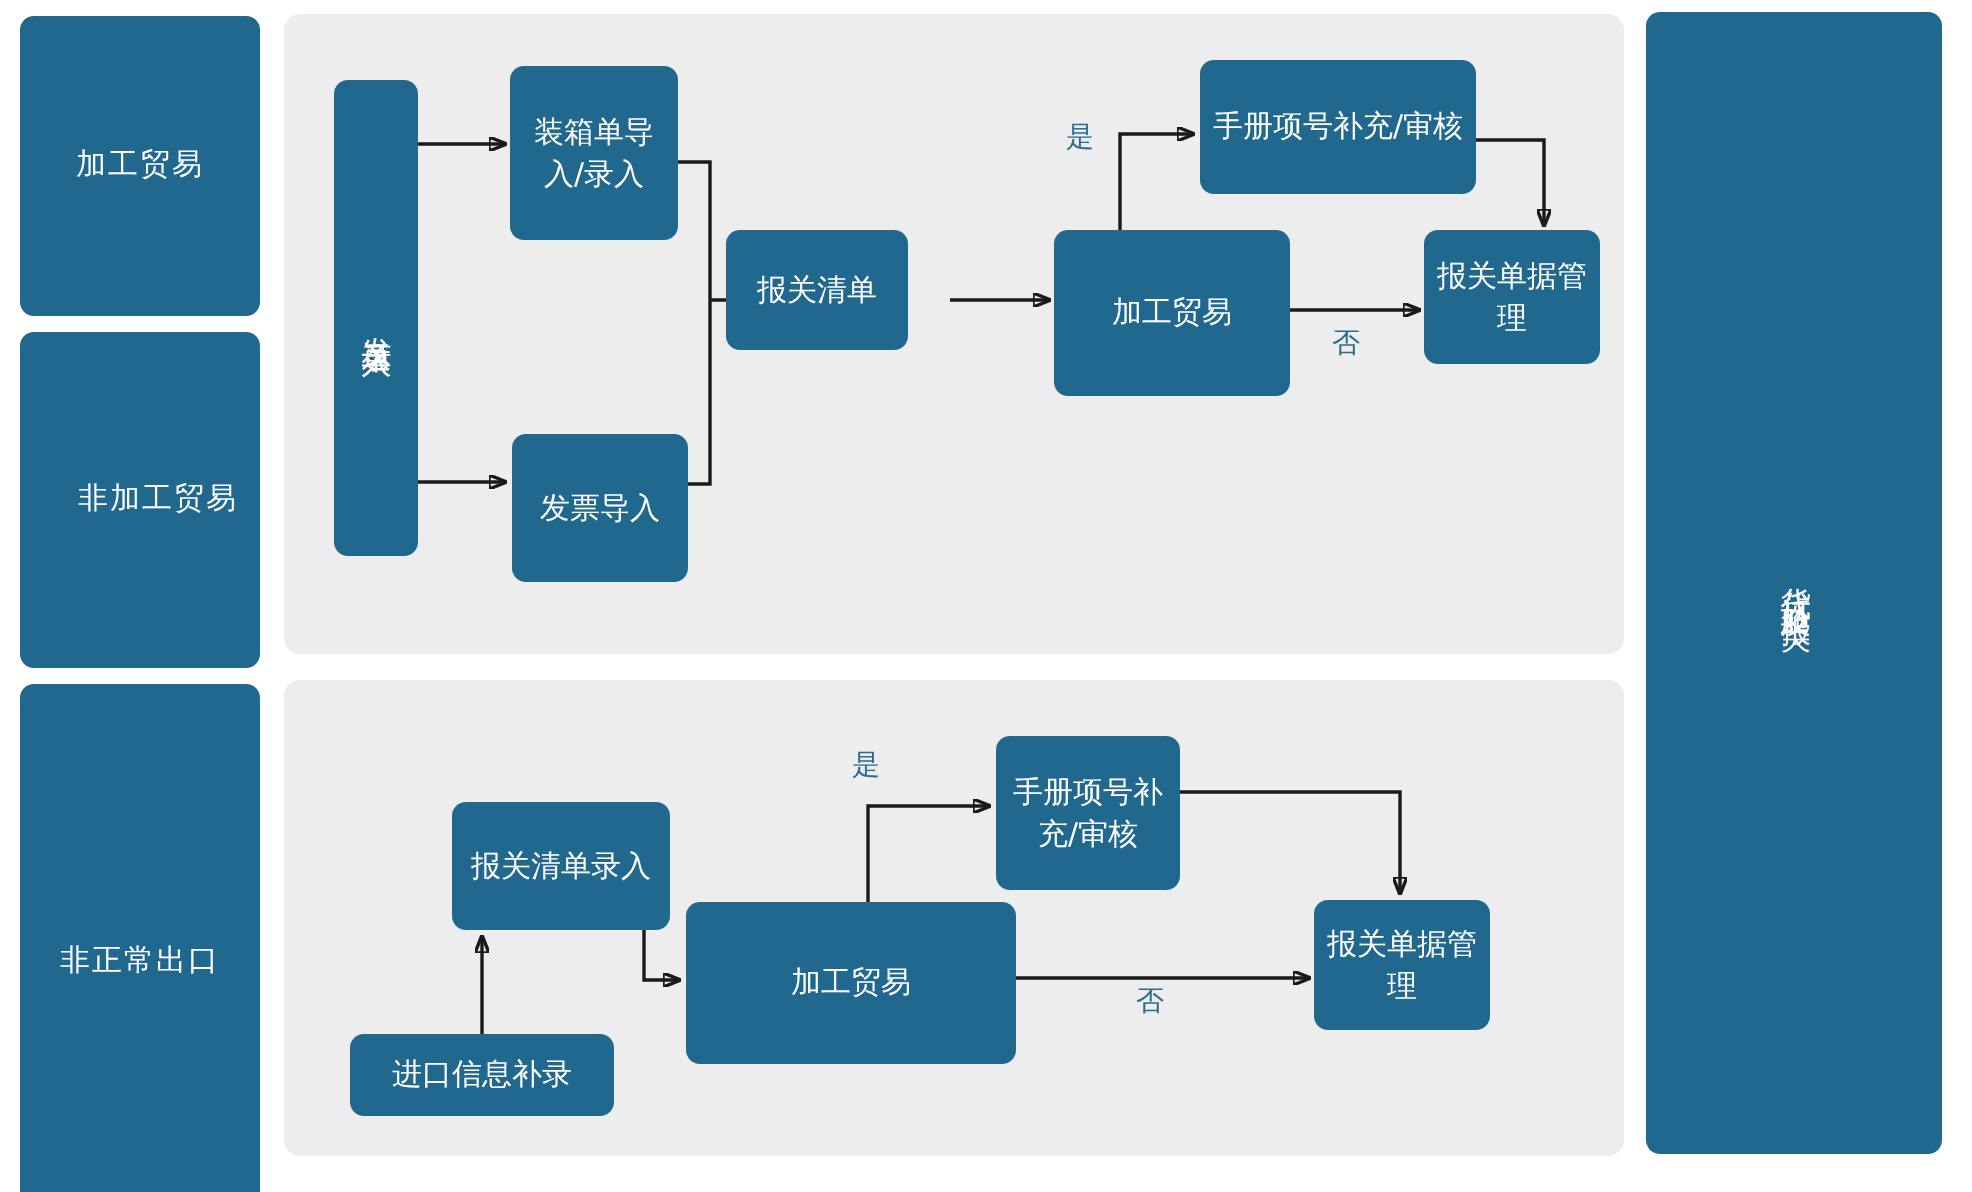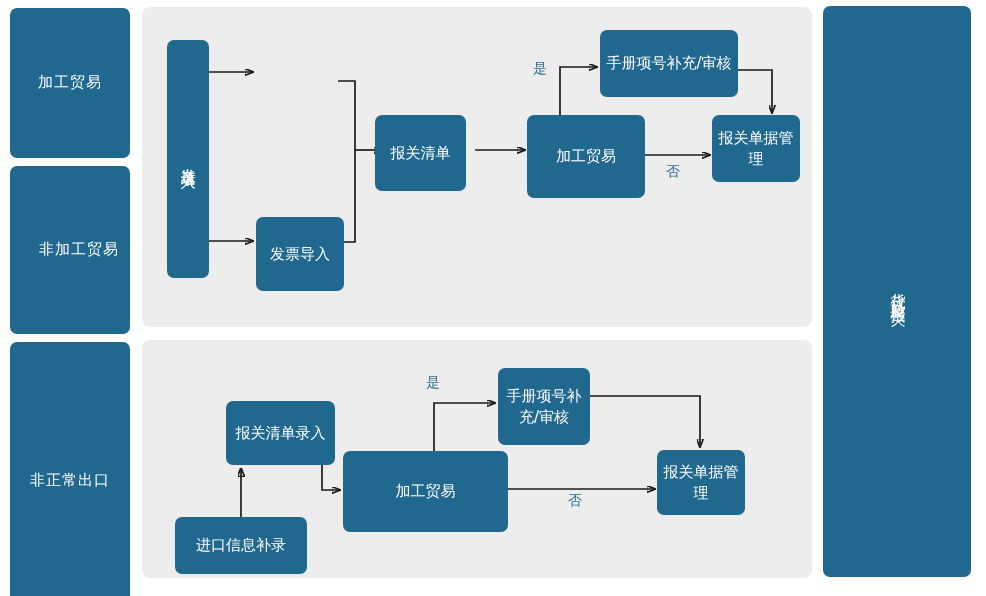--- a/index.html
+++ b/index.html
@@ -135,26 +135,29 @@
 
     <path d="M590,396 L700,396 L700,447" marker-end="url(#arw)"></path>
 
     <line x1="508" y1="489" x2="655" y2="489" marker-end="url(#arw)"></line>
   </svg>
 
   <div class="node vert" style="left:167px; top:40px; width:42px; height:238px;">
     <span>发运单录入</span>
   </div>
 
+  <div class="node" style="left:255px; top:33px; width:84px; height:87px;">
+    <span>装箱单导入/录入</span>
+  </div>
 
   <div class="node" style="left:256px; top:205px; width:88px; height:74px;margin-top:12px;">
     <span>发票导入</span>
   </div>
 
-  <div class="node" style="left:375px; top:115px; width:91px; height:76px;">
+  <div class="node" style="left:363px; top:115px; width:91px; height:60px;">
     <span>报关清单</span>
   </div>
 
   <div class="node" style="left:527px; top:115px; width:118px; height:83px;">
     <span>加工贸易</span>
   </div>
 
   <div class="node" style="left:600px; top:30px; width:138px; height:67px;">
     <span>手册项号补充/审核</span>
   </div>
@@ -167,21 +170,21 @@
     <span>是</span>
   </div>
   <div class="edge-label" style="left:666px; top:163px;">
     <span>否</span>
   </div>
 
   <div class="node" style="left:189px; top:401px; width:109px; height:64px;margin-left:37px;">
     <span>报关清单录入</span>
   </div>
 
-  <div class="node" style="left:175px; top:517px; width:132px; height:57px;">
+  <div class="node" style="left:175px; top:517px; width:132px; height:41px;">
     <span>进口信息补录</span>
   </div>
 
   <div class="node" style="left:343px; top:451px; width:165px; height:81px;">
     <span>加工贸易</span>
   </div>
 
   <div class="node" style="left:498px; top:368px; width:92px; height:77px;">
     <span>手册项号补充/审核</span>
   </div>

